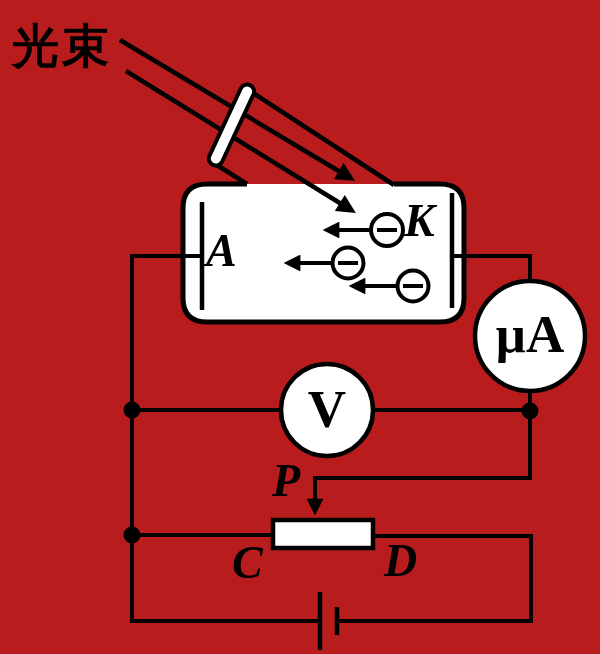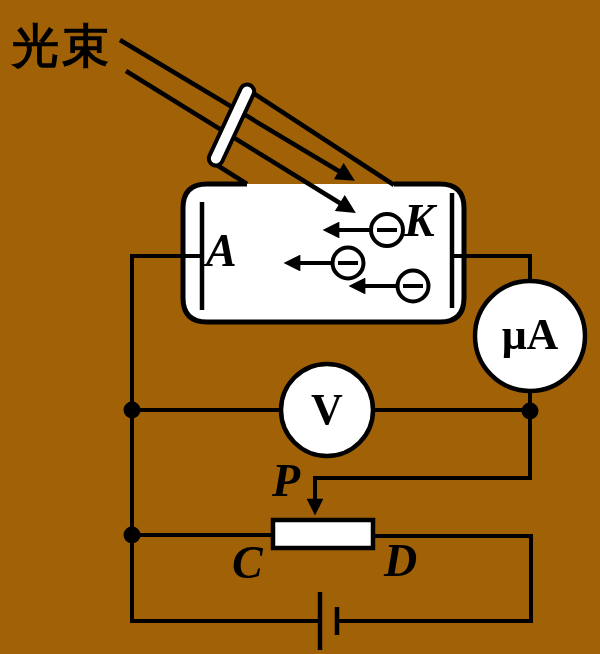--- a/index.html
+++ b/index.html
@@ -1,32 +1,32 @@
 <!DOCTYPE html>
 <html><head>
 <meta charset="utf-8">
 <style>
   html,body{margin:0;padding:0;background:#ffffff;}
   #stage{
-    position:relative;width:600px;height:654px;background:#a16207;overflow:hidden;
+    position:relative;width:600px;height:654px;background:#b91c1c;overflow:hidden;
     font-family:"Liberation Sans",sans-serif;
   }
   #diagram-svg{position:absolute;left:0;top:0;}
   .lbl{position:absolute;color:#000;white-space:nowrap;line-height:1;}
   .cjk{
     font-family:"Liberation Sans",sans-serif;
     font-weight:bold;font-size:47px;letter-spacing:3px;
   }
   .ital{
     font-family:"Liberation Serif",serif;
     font-weight:bold;font-style:italic;font-size:46px;
   }
   .meter-lbl{
     font-family:"Liberation Serif",serif;
-    font-weight:bold;font-size:44px;
+    font-weight:bold;font-size:53px;
     transform:translate(-50%,-52%);
   }
 </style>
 </head>
 <body>
 
 <div id="stage">
 
   <svg id="diagram-svg" width="600" height="654" viewBox="0 0 600 654">
     <defs>

